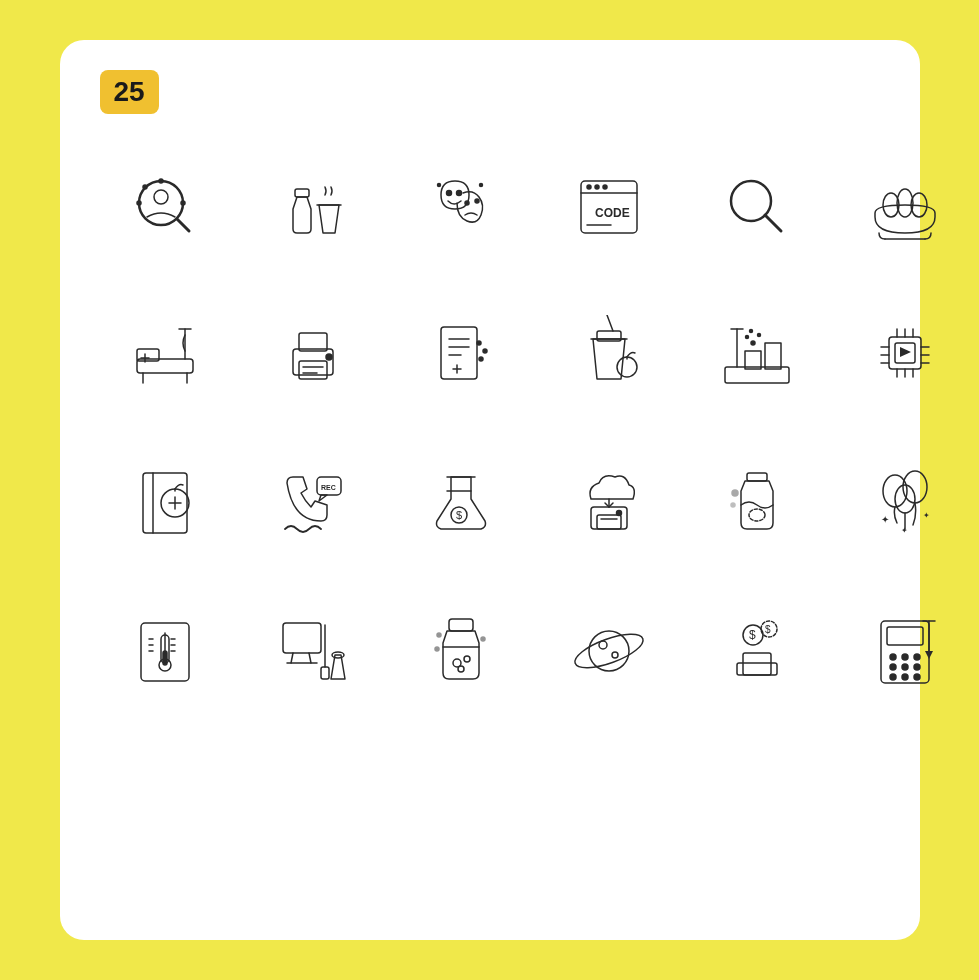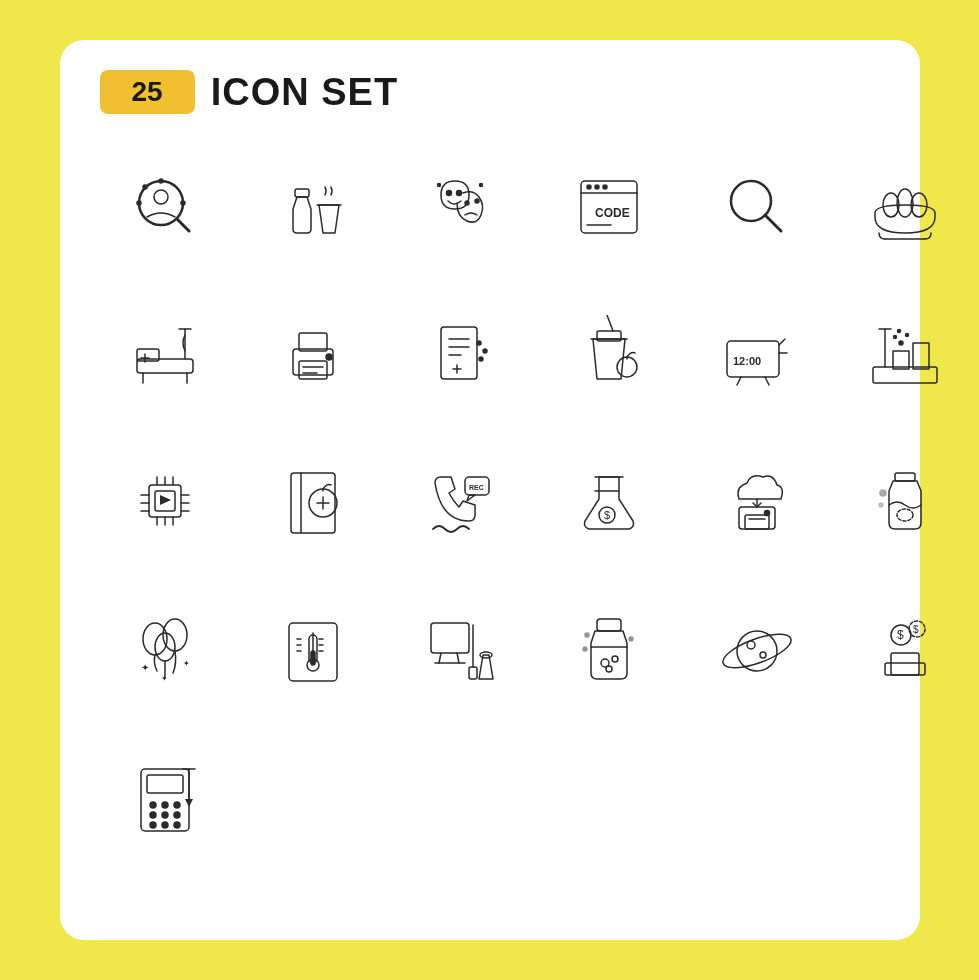--- a/index.html
+++ b/index.html
@@ -23,21 +23,21 @@
       padding: 30px 40px;
     }
     .header {
       display: flex;
       align-items: center;
       margin-bottom: 28px;
     }
     .badge {
       background: #f0c030;
       border-radius: 8px;
-      padding: 6px 32px;
+      padding: 6px 14px;
       font-size: 28px;
       font-weight: 900;
       color: #1a1a1a;
       margin-right: 16px;
     }
     .title {
       font-size: 38px;
       font-weight: 900;
       color: #1a1a1a;
       letter-spacing: 1px;
@@ -64,21 +64,20 @@
       stroke-linecap: round;
       stroke-linejoin: round;
     }
   </style>
 </head>
 <body>
 
 <div class="card">
   <div class="header">
     <div class="badge">25</div>
-    <div class="title">ICON SET</div>
   </div>
 
   <div class="icon-grid">
 
     <div class="icon-cell">
       <svg viewBox="0 0 80 80">
         <circle cx="36" cy="36" r="22" stroke-width="2.5"></circle>
         <circle cx="36" cy="30" r="7"></circle>
         <path d="M22 50 Q36 42 50 50"></path>
         <line x1="52" y1="52" x2="64" y2="64" stroke-width="3"></line>
@@ -204,30 +203,20 @@
         <rect x="28" y="16" width="24" height="10" rx="2"></rect>
 
         <circle cx="58" cy="52" r="10"></circle>
         <path d="M58 42 Q62 36 66 38"></path>
         <line x1="58" y1="42" x2="58" y2="44"></line>
 
         <line x1="44" y1="16" x2="38" y2="0"></line>
       </svg>
     </div>
 
-    <div class="icon-cell">
-      <svg viewBox="0 0 80 80">
-        <rect x="10" y="26" width="52" height="36" rx="4"></rect>
-        <line x1="24" y1="62" x2="20" y2="70"></line>
-        <line x1="48" y1="62" x2="52" y2="70"></line>
-        <text x="16" y="50" font-size="11" fill="#2a2a2a" stroke="none" font-family="Arial" font-weight="bold">12:00</text>
-        <line x1="62" y1="30" x2="68" y2="24"></line>
-        <line x1="62" y1="38" x2="70" y2="38"></line>
-      </svg>
-    </div>
 
     <div class="icon-cell">
       <svg viewBox="0 0 80 80">
         <rect x="8" y="52" width="64" height="16" rx="2"></rect>
         <line x1="20" y1="52" x2="20" y2="14"></line>
         <line x1="14" y1="14" x2="26" y2="14"></line>
         <rect x="28" y="36" width="16" height="18"></rect>
         <rect x="48" y="28" width="16" height="26"></rect>
 
         <circle cx="36" cy="28" r="2" fill="#2a2a2a"></circle>

